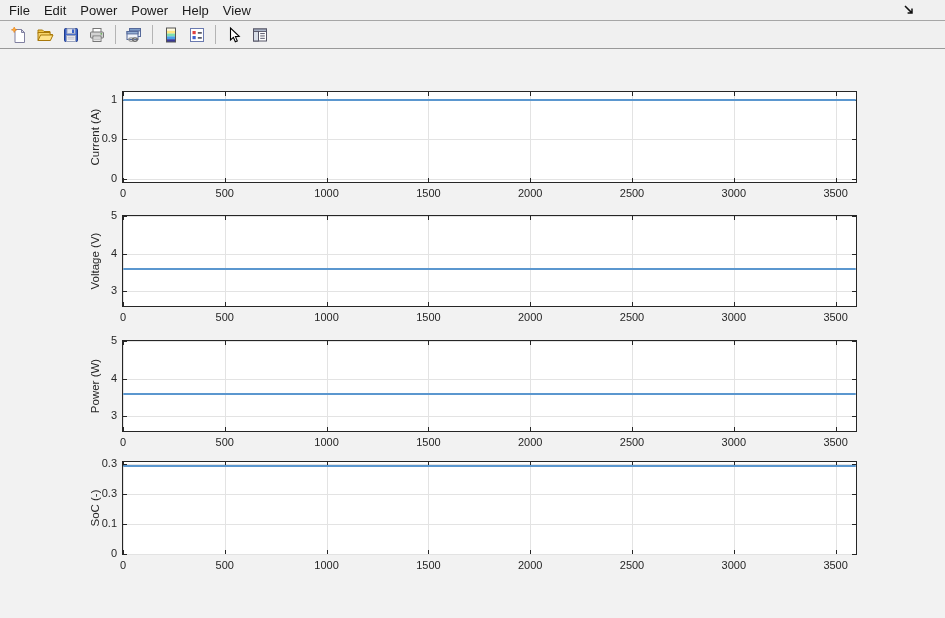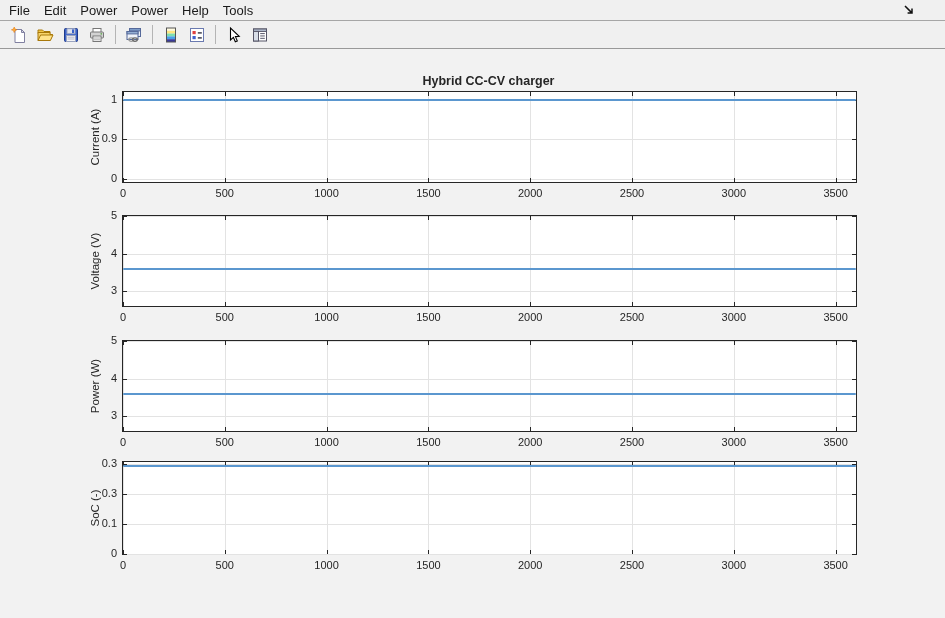--- a/index.html
+++ b/index.html
@@ -63,21 +63,21 @@
 </style>
 </head>
 <body>
 
 <div class="menubar">
   <span class="menu-item">File</span>
   <span class="menu-item">Edit</span>
   <span class="menu-item">Power</span>
   <span class="menu-item">Power</span>
   <span class="menu-item">Help</span>
-  <span class="menu-item">Tools</span>
+  <span class="menu-item">View</span>
   <span class="dock-arrow">
     <svg width="12" height="12" viewBox="0 0 12 12">
       <path d="M2 2 L8.6 8.6 M9 4.6 V9 H4.6" stroke="#111" stroke-width="1.5" fill="none"></path>
     </svg>
   </span>
 </div>
 
 <div class="toolbar">
   <button class="tool">
     <svg width="18" height="18" viewBox="0 0 18 18">
@@ -162,21 +162,20 @@
       <rect x="2.5" y="3" width="13" height="2.4" fill="#b9c4d6" stroke="#555566"></rect>
       <rect x="2.5" y="5.4" width="5" height="9.6" fill="#d8dee8" stroke="#555566"></rect>
       <rect x="9.2" y="7" width="4.6" height="1.1" fill="#666677"></rect>
       <rect x="9.2" y="9.4" width="4.6" height="1.1" fill="#666677"></rect>
       <rect x="9.2" y="11.8" width="4.6" height="1.1" fill="#666677"></rect>
     </svg>
   </button>
 </div>
 
 <div class="figure">
-  <div class="fig-title">Hybrid CC-CV charger</div>
 
   <div class="axes" id="ax0">
     <div class="ylabel">Current (A)</div>
   <div class="grid-v" style="left: 0px; background: rgb(227, 227, 227);"></div>
       <div class="grid-v" style="left: 101.806px; background: rgb(227, 227, 227);"></div>
       <div class="grid-v" style="left: 203.611px; background: rgb(227, 227, 227);"></div>
       <div class="grid-v" style="left: 305.417px; background: rgb(227, 227, 227);"></div>
       <div class="grid-v" style="left: 407.222px; background: rgb(227, 227, 227);"></div>
       <div class="grid-v" style="left: 509.028px; background: rgb(227, 227, 227);"></div>
       <div class="grid-v" style="left: 610.833px; background: rgb(227, 227, 227);"></div>

